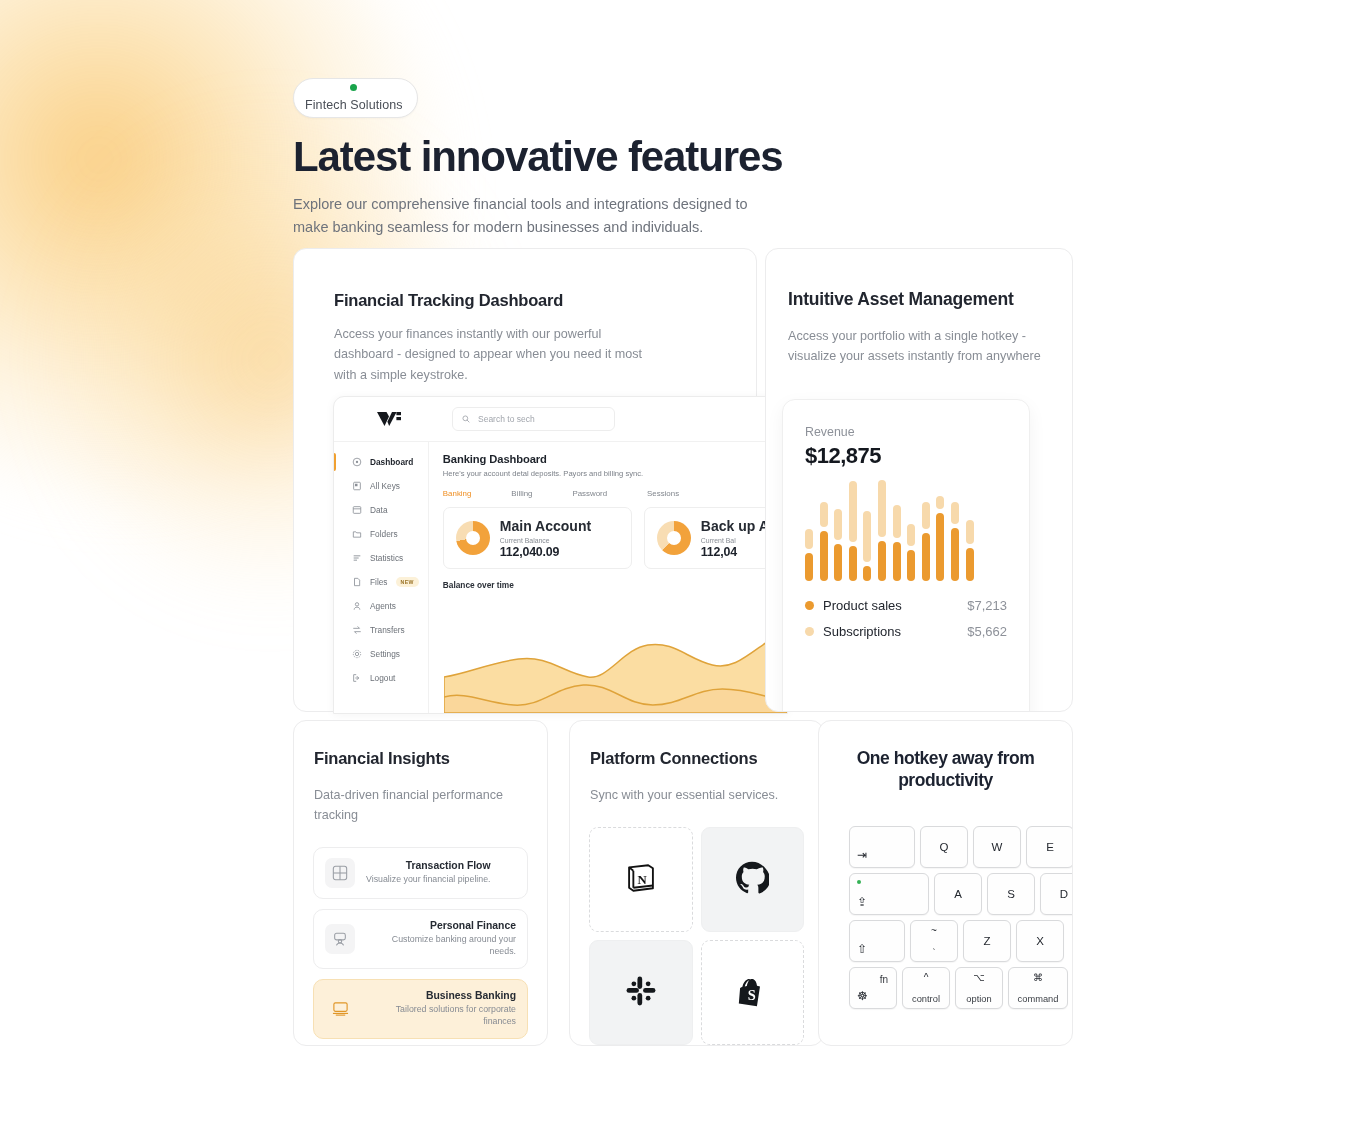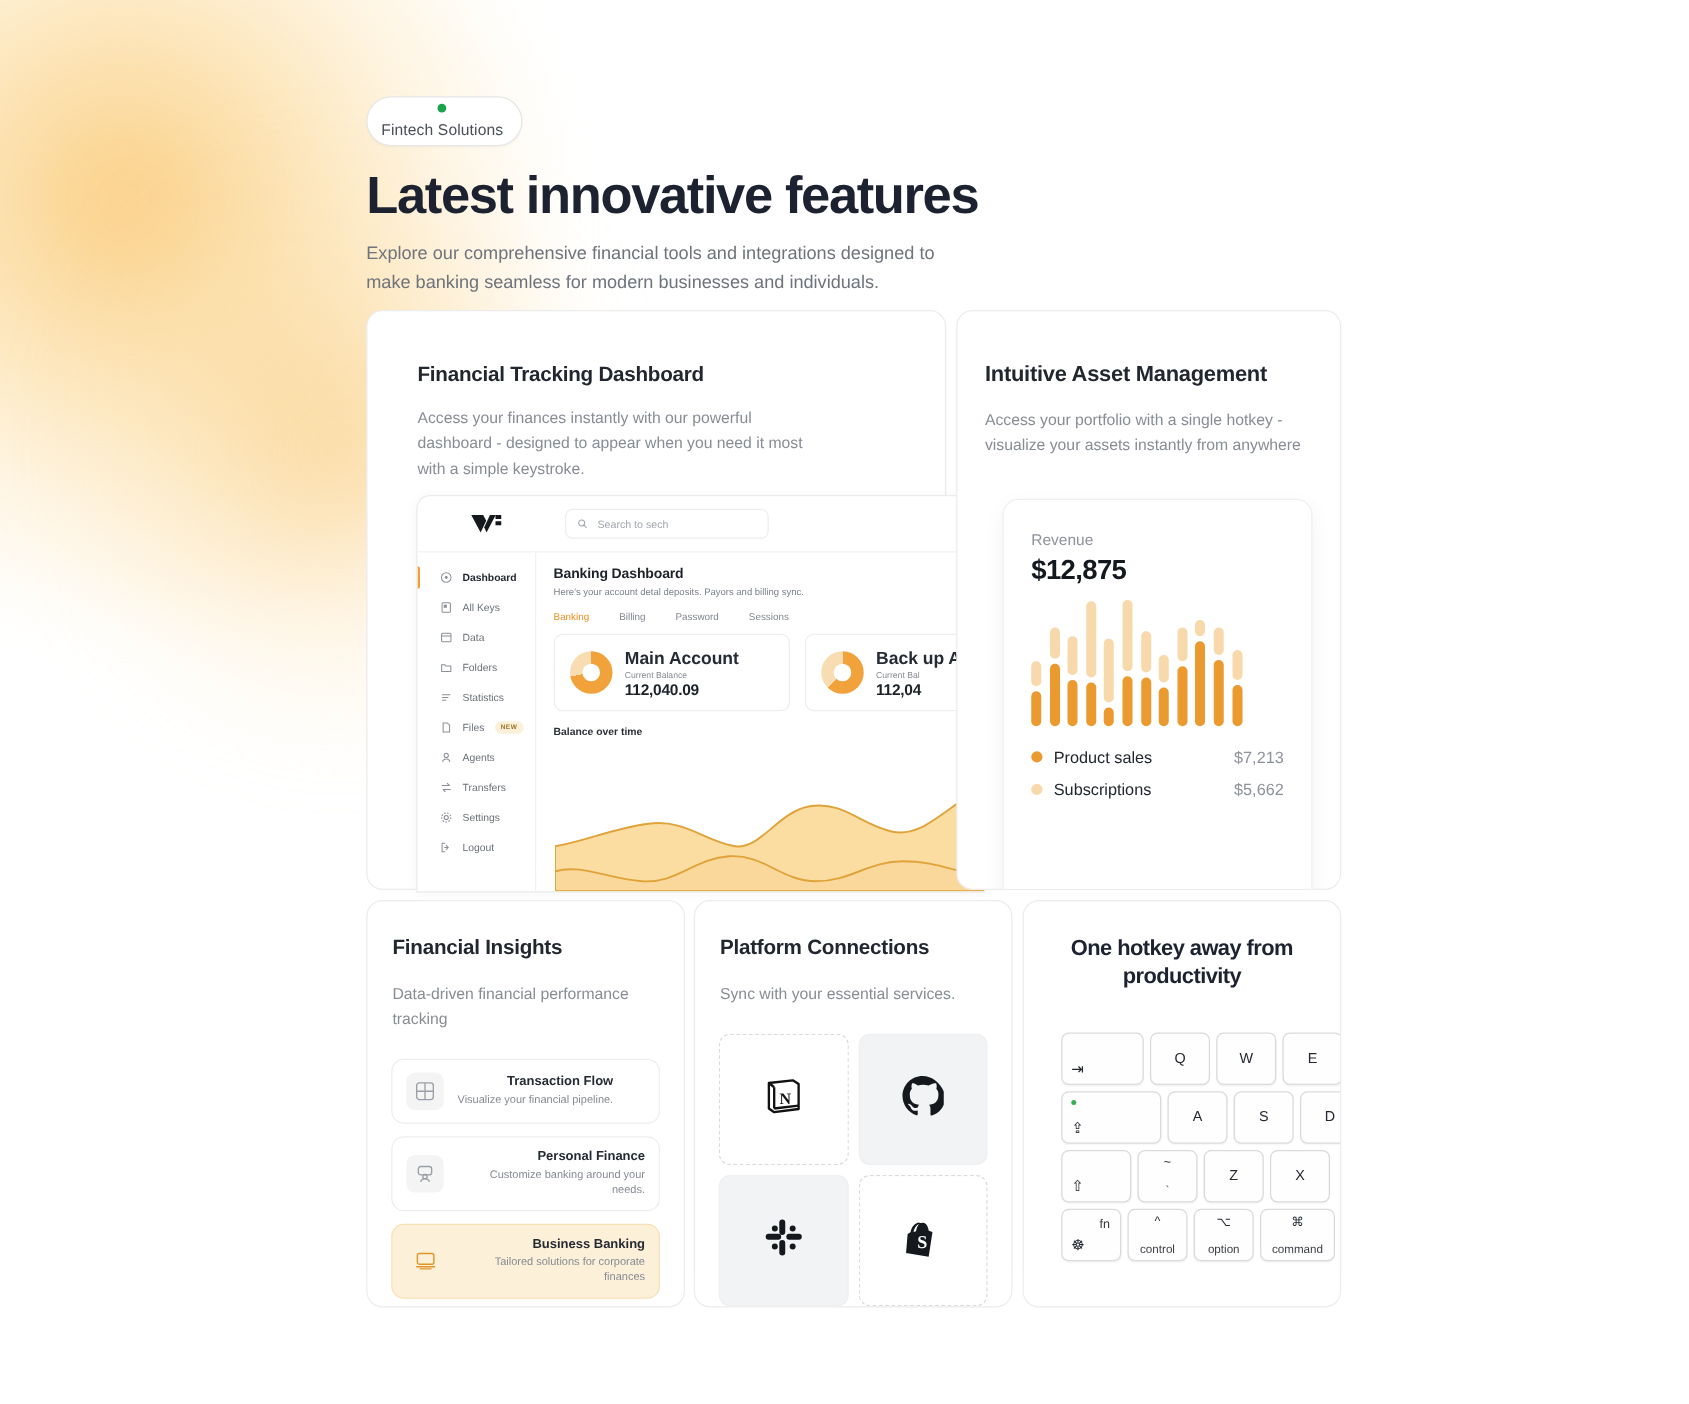--- a/index.html
+++ b/index.html
@@ -101,21 +101,21 @@
     background:#f0a030; border-radius:0 2px 2px 0;
   }
   .badge-new{
     margin-left:auto; margin-right:9px;
     background:#fcf1d8; color:#9a7327; font-size:5.2px; font-weight:700;
     letter-spacing:.4px; border-radius:7px; padding:2px 5px;
   }
   .mock-main{ flex:1; padding:11px 0 0 14px; }
   .mock-h{ font-size:11.2px; font-weight:700; color:#1d222a; letter-spacing:-.1px; }
   .mock-p{ font-size:7.6px; color:#7c8189; margin-top:4px; }
-  .mock-tabs{ display:flex; gap:24px; margin-top:11px; font-size:7.9px; color:#81868d; }
+  .mock-tabs{ display:flex; gap:40px; margin-top:11px; font-size:7.9px; color:#81868d; }
   .mock-tabs .t.active{ color:#ef8f23; }
   .acct-row{ display:flex; gap:12px; margin-top:9px; }
   .acct{
     width:189px; min-width:189px; height:62px; border:1px solid #eeeeee; border-radius:7px;
     background:#fff; display:flex; align-items:center; gap:10px; padding:0 12px;
   }
   .donut{ width:34px;height:34px;border-radius:50%;position:relative;flex:none; }
   .donut:after{ content:""; position:absolute; inset:10px; background:#fff; border-radius:50%; }
   .acct-name{ font-size:14px; font-weight:600; color:#262b33; }
   .acct-lbl{ font-size:6.9px; color:#868b93; margin-top:3px; }
@@ -123,21 +123,21 @@
   .bal-lbl{ font-size:8.3px; font-weight:600; color:#2a2f37; margin-top:11px; }
   .area-wrap{ position:absolute; left:110px; right:0; bottom:0; height:98px; }
   .area-wrap svg{ display:block; width:100%; height:100%; }
 
   
   #card2{ left:765px; top:248px; width:308px; height:464px; }
   #card2 .c2-head{ padding:40px 22px 0 22px; text-align:left; }
   #card2 .card-title{ font-size:17.5px; }
   #card2 .card-sub{ margin-top:16px; }
   .panel{
-    position:absolute; left:36px; top:150px; width:248px; height:340px;
+    position:absolute; left:16px; top:150px; width:248px; height:340px;
     background:#fff; border:1px solid #efefef; border-radius:13px;
     box-shadow:0 6px 18px rgba(20,20,20,.05);
     padding:25px 22px 0 22px;
   }
   .rev-lbl{ font-size:12.4px; color:#8d9199; }
   .rev-val{ font-size:22px; font-weight:700; color:#14181f; margin-top:4px; letter-spacing:-.5px; }
   .bars{ margin-top:20px; height:92px; display:flex; align-items:flex-end; gap:6.6px; }
   .barcol{ width:8px; position:relative; height:92px; }
   .bseg{ position:absolute; left:0; width:8px; border-radius:5px; }
   .seg-dark{ background:#eb9a2f; }
@@ -161,21 +161,21 @@
   .irow.hl{ background:#fdf0d9; border-color:#f7e0b4; }
   .ibox{
     width:30px;height:30px;border-radius:7px;background:#f4f4f5;flex:none;
     display:flex;align-items:center;justify-content:center;color:#9a9ea5;
   }
   .irow.hl .ibox{ background:transparent; color:#e09627; }
   .ititle{ font-size:10.4px; font-weight:600; color:#262b33; }
   .idesc{ font-size:8.8px; color:#868b93; margin-top:2px; line-height:1.42; }
 
   
-  #card4{ left:555px; top:720px; width:255px; height:326px; }
+  #card4{ left:569px; top:720px; width:255px; height:326px; }
   #card4 .c4-head{ padding:28px 20px 0 20px; }
   #card4 .card-sub{ margin-top:17px; }
   .tiles{ margin-top:22px; padding:0 19px; display:grid; grid-template-columns:1fr 1fr; gap:8px; }
   .tile{
     height:105px; border-radius:9px; display:flex; align-items:center; justify-content:center;
   }
   .tile.dashed{ border:1px dashed #dadbdd; background:#fff; }
   .tile.solid{ background:#f2f3f4; border:1px solid #eeeff0; }
 
   

